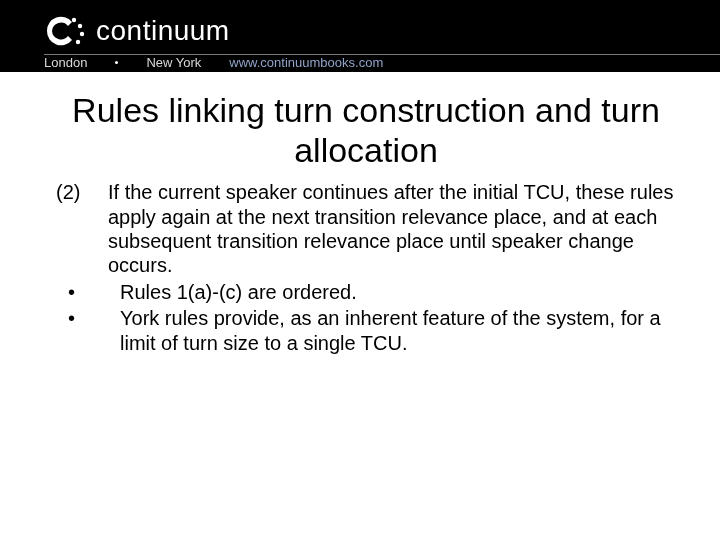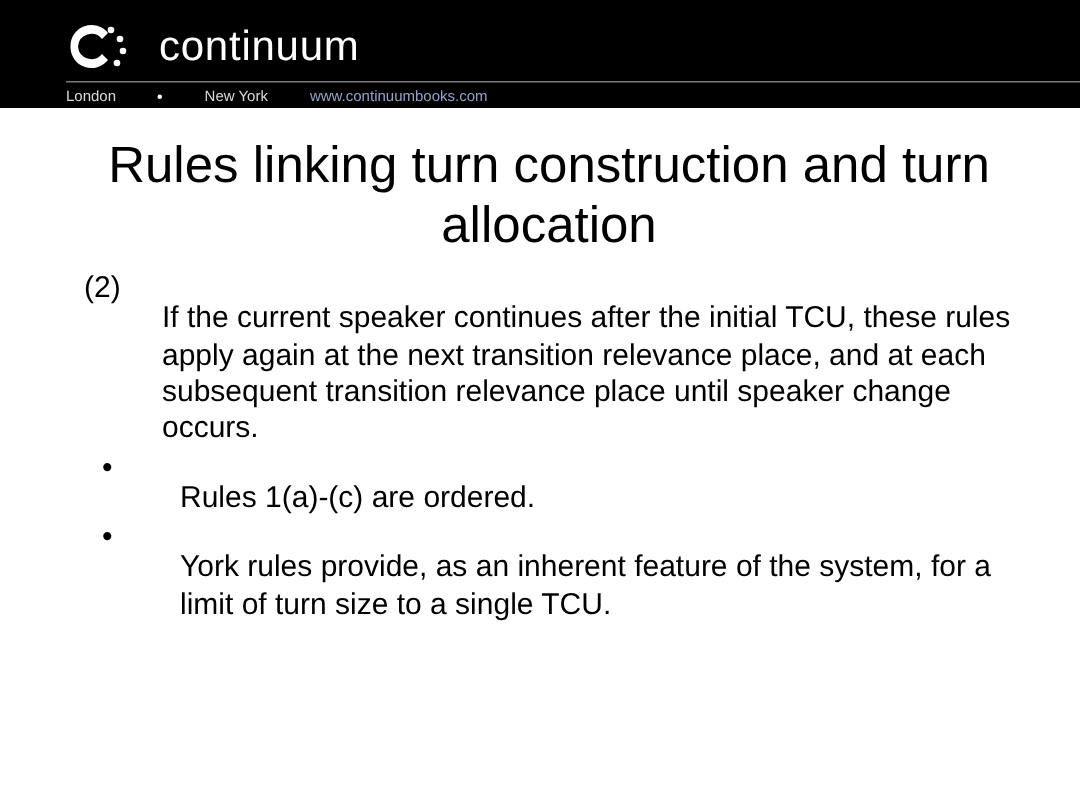--- a/index.html
+++ b/index.html
@@ -17,21 +17,21 @@
     width: 100%;
     height: 72px;
     background: #000;
   }
   .logo-wrap {
     position: absolute;
     left: 44px;
     top: 14px;
     display: flex;
     align-items: center;
-    gap: 20px;
+    gap: 10px;
   }
   .logo-mark svg { display: block; }
   .logo-text {
     color: #fff;
     font-size: 28px;
     letter-spacing: 0.5px;
     font-weight: 400;
   }
   .rule-line {
     position: absolute;
@@ -41,21 +41,21 @@
     height: 1px;
     background: #7a7a7a;
   }
   .footer-bar {
     position: absolute;
     left: 44px;
     bottom: 2px;
     display: flex;
     align-items: center;
     gap: 28px;
-    font-size: 10px;
+    font-size: 13px;
     color: #d9d9d9;
   }
   .footer-bar .sep {
     width: 3px; height: 3px; background: #fff; border-radius: 50%;
   }
   .footer-bar .url { color: #8fa4c9; }
 
   .slide {
     padding: 18px 40px 0 52px;
   }
@@ -73,21 +73,20 @@
   .row {
     display: flex;
     margin-bottom: 2px;
   }
   .marker {
     flex: 0 0 52px;
     padding-left: 4px;
   }
   .text {
     flex: 1;
-    margin-top: 20px;
   }
   .citation {
     text-align: center;
     margin-left: 52px;
   }
   .bullet-marker {
     flex: 0 0 52px;
     padding-left: 16px;
   }
 </style>

